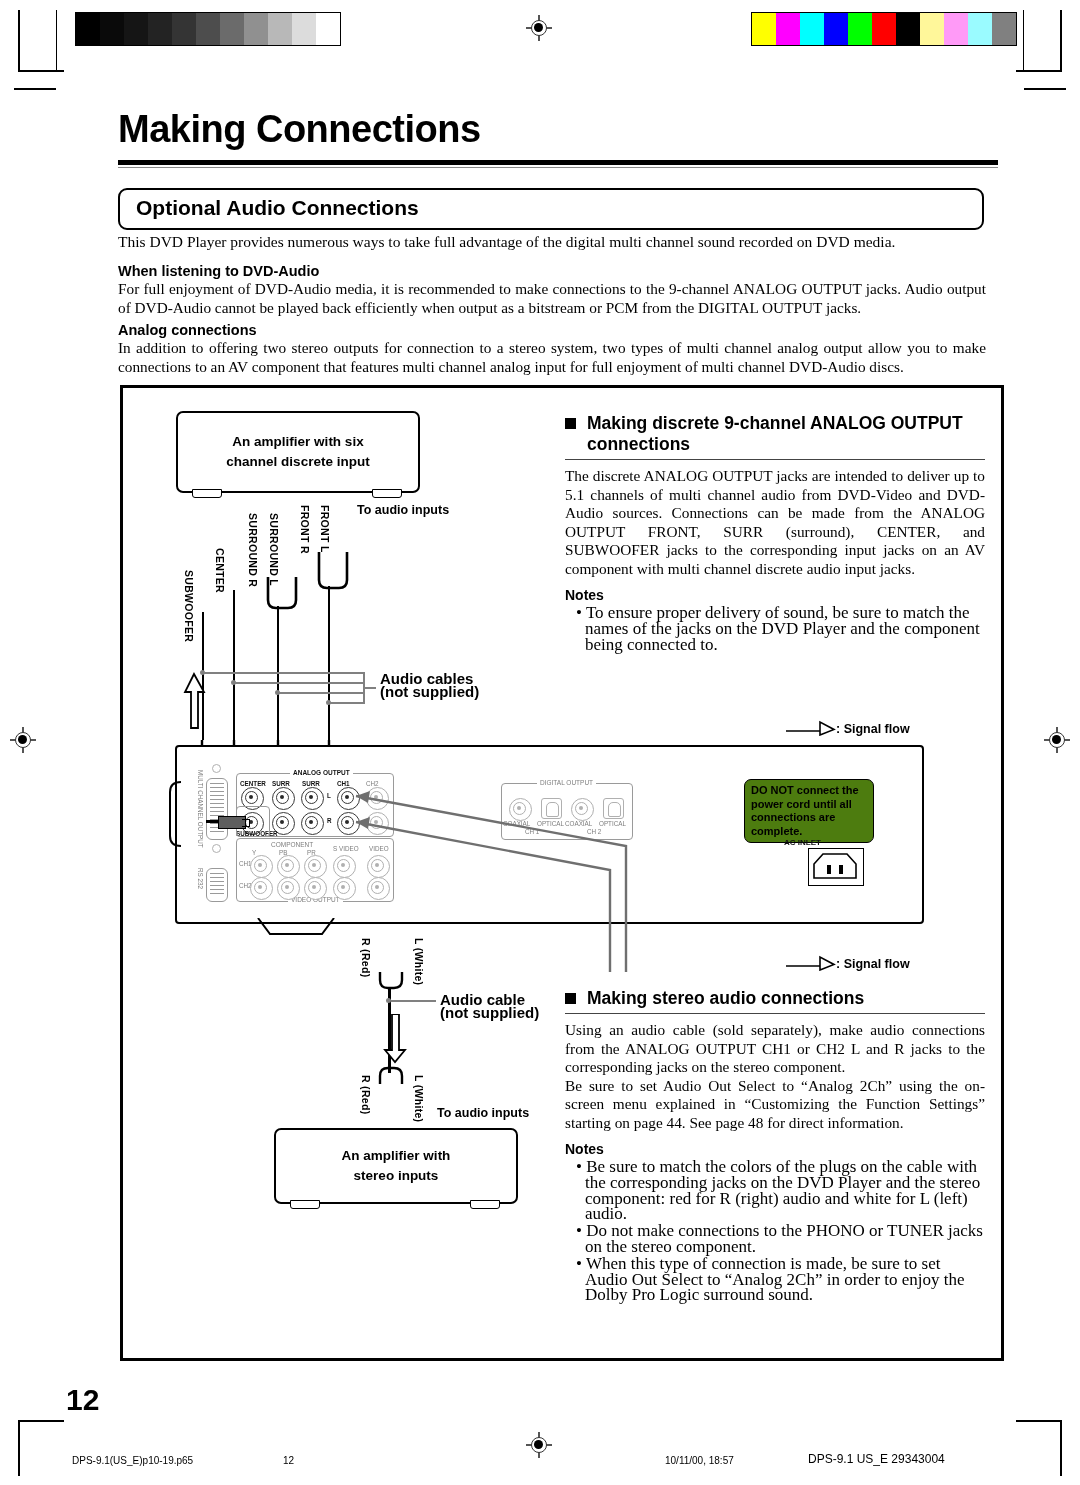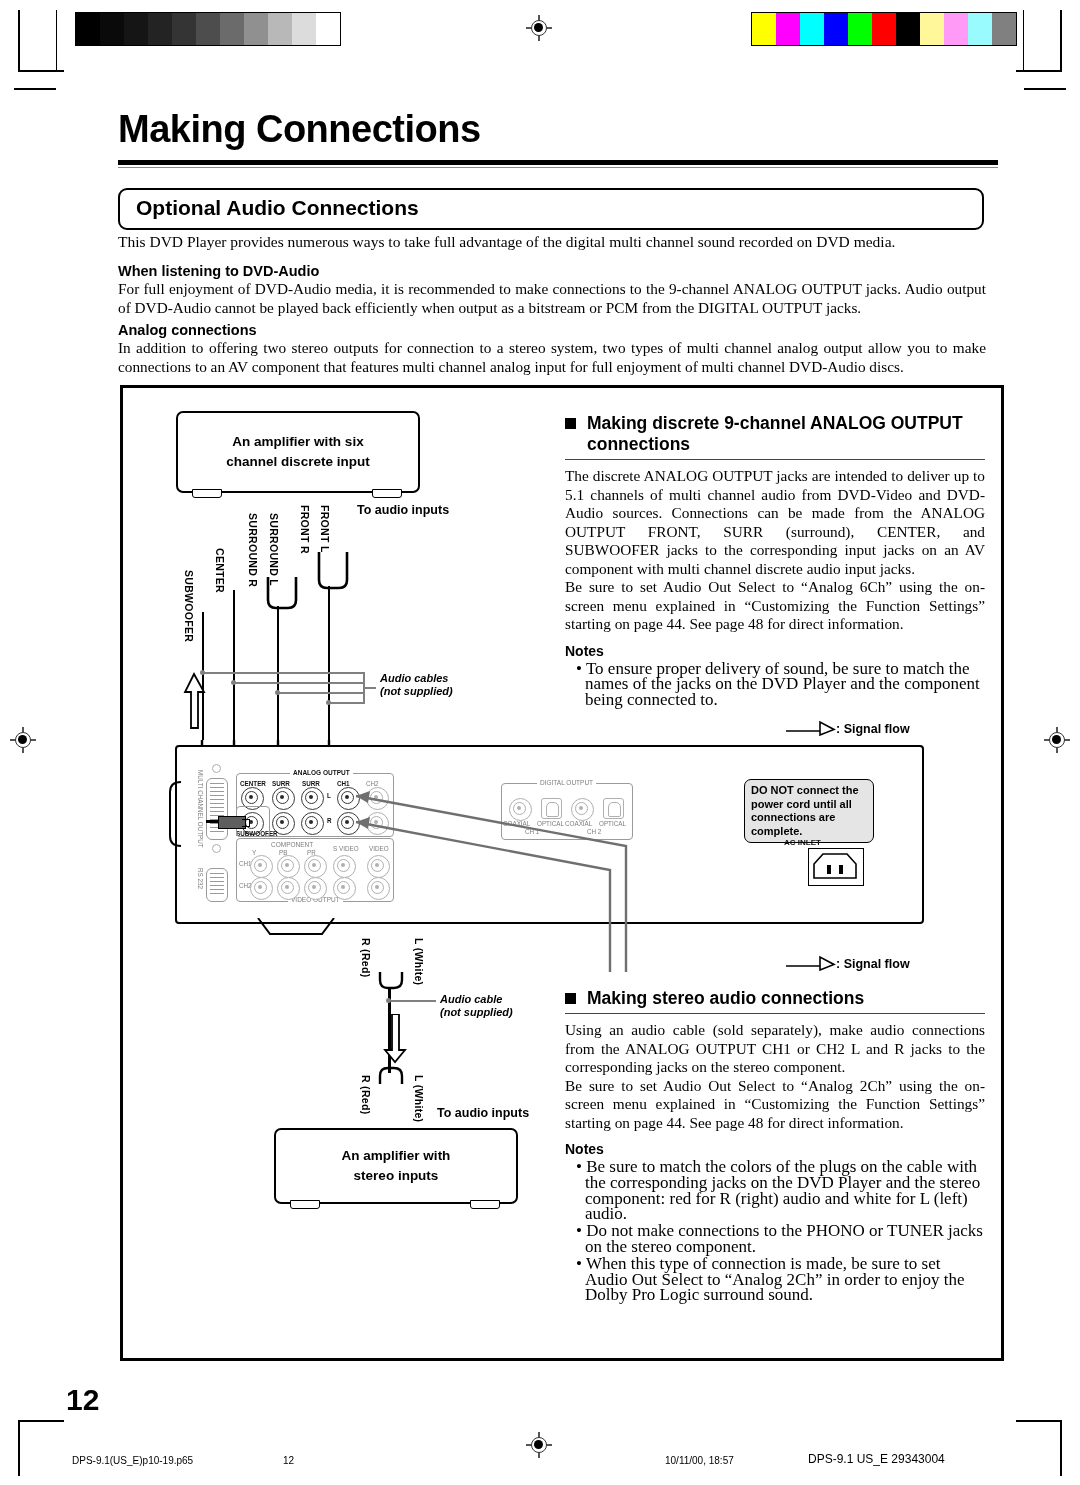--- a/index.html
+++ b/index.html
@@ -46,21 +46,21 @@
        font-family:"Liberation Sans",sans-serif;font-weight:bold;font-size:13.5px;
        display:flex;flex-direction:column;align-items:center;justify-content:center;line-height:20px;}
   .foot{position:absolute;height:7px;border:1.5px solid #000;background:#fff;border-radius:0 0 3px 3px;}
 
   
   .plug{position:absolute;width:11px;}
 
   .vlabel{position:absolute;font-family:"Liberation Sans",sans-serif;font-weight:bold;font-size:10.5px;
           writing-mode:vertical-rl;white-space:nowrap;letter-spacing:0.3px;}
   .hlabel{position:absolute;font-family:"Liberation Sans",sans-serif;font-weight:bold;font-size:12.5px;white-space:nowrap;}
-  .small-note{position:absolute;font-family:"Liberation Sans",sans-serif;font-weight:bold;font-size:11px;line-height:13px;font-style:italic;}
+  .small-note{position:absolute;font-family:"Liberation Sans",sans-serif;font-weight:bold;font-size:15px;line-height:13px;}
 
   .wire{position:absolute;background:#000;}
   .wire-g{position:absolute;background:#808080;}
   .dot-g{position:absolute;width:5px;height:5px;border-radius:50%;background:#808080;}
 
   
   .flowarrow{position:absolute;}
 
   
   .rear{position:absolute;left:175px;top:745px;width:745px;height:175px;border:2px solid #000;border-radius:4px;background:#fff;}
@@ -79,21 +79,21 @@
   .plabel.vert{writing-mode:vertical-rl;}
   .grp-title{position:absolute;background:#fff;padding:0 3px;font-family:"Liberation Sans",sans-serif;font-size:6.5px;color:#7d7d7d;white-space:nowrap;}
   .grp-title.dark{color:#111;font-weight:bold;}
 
   .dsub{position:absolute;border:1.3px solid #9a9a9a;border-radius:6px;background:#fff;}
   .dsub .pins{position:absolute;left:3px;top:4px;right:3px;bottom:4px;
      background:repeating-linear-gradient(90deg,#9a9a9a 0 1px,transparent 1px 4px);}
 
   .arrow-gray{position:absolute;}
 
-  .warnbox{position:absolute;border:1.6px solid #000;border-radius:7px;background:#e5e5e5;
+  .warnbox{position:absolute;border:1.6px solid #000;border-radius:7px;background:#4d7c0f;
      font-family:"Liberation Sans",sans-serif;font-weight:bold;font-size:11px;line-height:13.5px;padding:4px 6px;}
   .acinlet{position:absolute;border:1.8px solid #000;background:#fff;}
 
   
   .pagenum{position:absolute;left:66px;top:1383px;font-family:"Liberation Sans",sans-serif;font-weight:bold;font-size:30px;}
   .ftxt{position:absolute;font-family:"Liberation Sans",sans-serif;font-size:10px;}
   .ftxt.b{font-weight:normal;font-size:12px;}
 </style>
 </head>
 <body>
@@ -180,21 +180,20 @@
   <span class="sub-head">Analog connections</span>
 </div>
 <div class="abs body-txt" style="left:118px;top:339px;width:868px;">In addition to offering two stereo outputs for connection to a stereo system, two types of multi channel analog output allow you to make connections to an AV component that features multi channel analog input for full enjoyment of multi channel DVD-Audio discs.</div>
 
 <div class="frame"></div>
 
 <div class="rcol" style="top:413px;">
   <div class="sq-head">Making discrete 9-channel ANALOG OUTPUT connections</div>
   <div class="hr-thin"></div>
   <div class="body-txt">The discrete ANALOG OUTPUT jacks are intended to deliver up to 5.1 channels of multi channel audio from DVD-Video and DVD-Audio sources. Connections can be made from the ANALOG OUTPUT FRONT, SURR (surround), CENTER, and SUBWOOFER jacks to the corresponding input jacks on an AV component with multi channel discrete audio input jacks.</div>
-  <div class="body-txt">Be sure to set Audio Out Select to “Analog 6Ch” using the on-screen menu explained in “Customizing the Function Settings” starting on page 44. See page 48 for direct information.</div>
   <div class="notes-h">Notes</div>
   <ul class="notes">
     <li>To ensure proper delivery of sound, be sure to match the names of the jacks on the DVD Player and the component being connected to.</li>
   </ul>
 </div>
 
 <div class="abs" style="left:784px;top:718px;">
   <svg width="52" height="18" viewBox="0 0 52 18">
     <path d="M2 13 L36 13 L36 4 L50 11.5 L36 17 L36 13 Z" fill="#fff" stroke="#000" stroke-width="1.6"></path>
   </svg>

